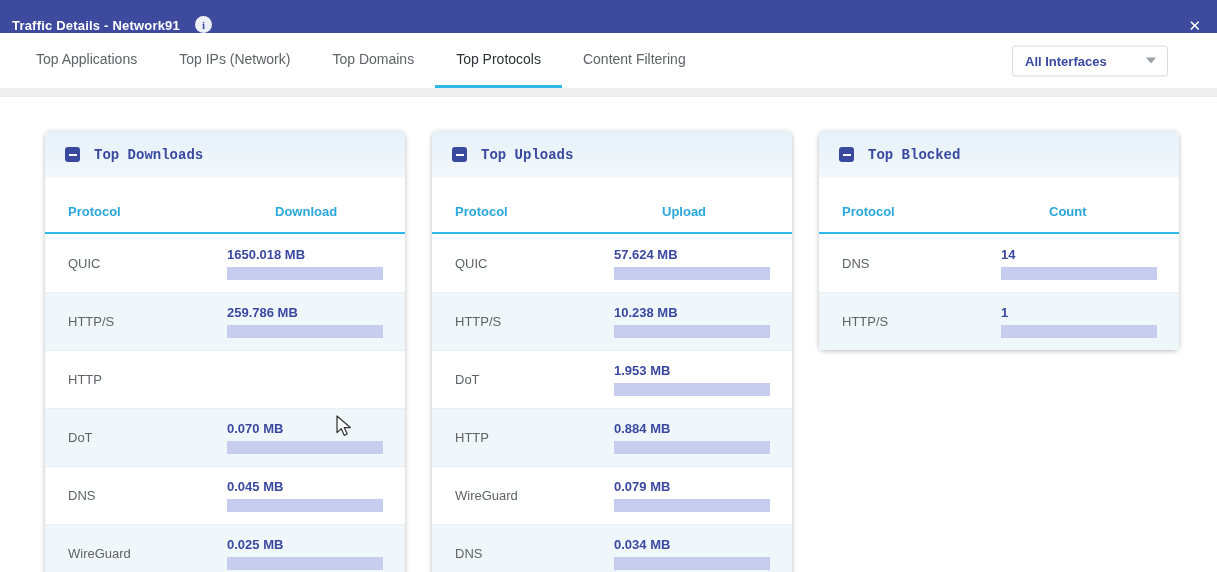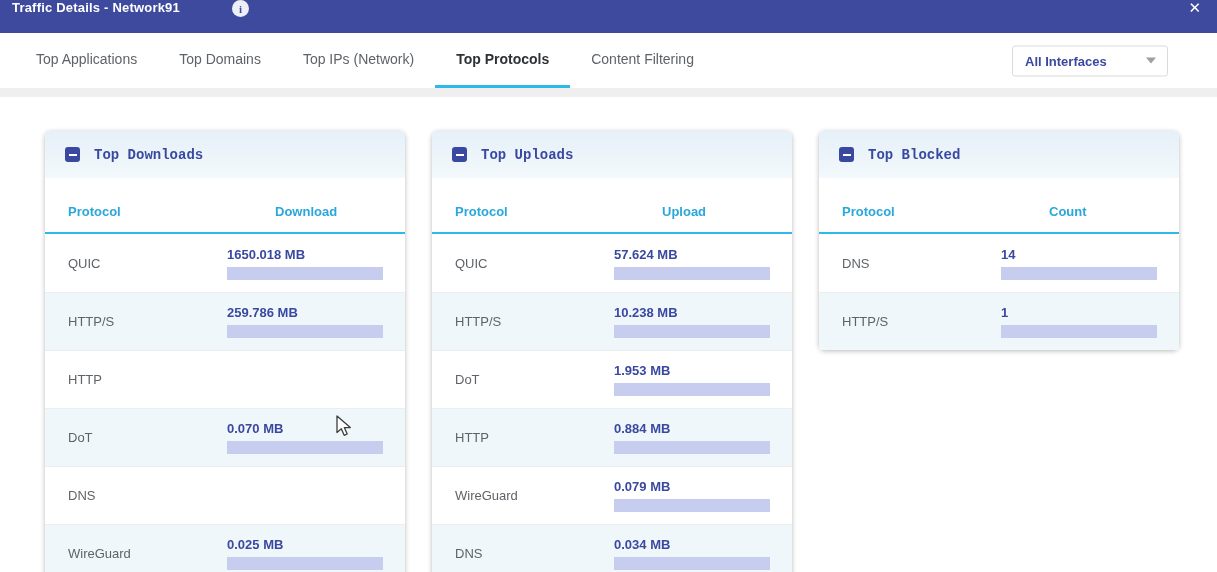--- a/index.html
+++ b/index.html
@@ -1,36 +1,36 @@
 <!DOCTYPE html>
 <html style="--titlebar-bg: #3E4A9D; --accent-indigo: #3A49A0; --accent-cyan-text: #2AA7DB; --cyan-line: #2FB9E8; --bar-fill: #747FC1; --bar-track: #C7CDEE; --row-stripe: #F0F7FB; --panel-head-bg: #E5F0F8; --tab-text: #5F6368; --tab-active-text: #2E3135;"><head>
 <meta charset="utf-8">
 <style>
   * { margin:0; padding:0; box-sizing:border-box; }
   html,body { width:1217px; height:572px; overflow:hidden; background:#fff;
     font-family:"Liberation Sans", sans-serif; }
 
   
   .titlebar { height:33px; background:var(--titlebar-bg,#3E4A9D); display:flex;
-    align-items:flex-start; padding:0 16px 0 12px;gap:37px; }
+    align-items:flex-end; padding:0 16px 0 12px; }
   .title { color:#fff; font-size:13px; font-weight:bold; letter-spacing:.2px; }
   .info { width:17px; height:17px; border-radius:50%; background:#EEF0F8;
     color:var(--titlebar-bg,#3E4A9D); font-size:11px; font-weight:bold;
     font-family:"Liberation Serif", serif; display:flex; align-items:center;
     justify-content:center; margin-left:15px; cursor:pointer; }
   .close { margin-left:auto; color:#fff; font-size:15px; cursor:pointer; line-height:1; }
 
   
   .tabbar { height:55px; display:flex; align-items:stretch; padding-left:15px;
     position:relative; background:#fff; }
   .tabs { display:flex;text-align:center; }
   .tab { display:flex; align-items:center; padding:0 21px; font-size:14px;
     color:var(--tab-text,#5F6368); border-bottom:3px solid transparent; cursor:pointer;
     white-space:nowrap; }
-  .tab.active { color:var(--tab-active-text,#2E3135); font-weight:bold;
+  .tab.active { color:var(--tab-active-text,#2E3135); font-weight:normal;
     border-bottom-color:var(--cyan-line,#2FB9E8); }
   .iface { position:absolute; right:49px; top:50%; transform:translateY(-50%);
     width:156px; height:31px; border:1px solid #D8DADE; border-radius:3px;
     background:#fff; display:flex; align-items:center; padding:0 11px 0 12px;
     color:var(--accent-indigo,#3A49A0); font-weight:bold; font-size:13px; cursor:pointer; }
   .caret { margin-left:auto; width:0; height:0; border-left:5px solid transparent;
     border-right:5px solid transparent; border-top:6px solid #9AA0A6; }
 
   .strip { height:9px; background:#EFEFEF; }
 
@@ -70,22 +70,22 @@
 
 <header class="titlebar">
   <span class="title">Traffic Details - Network91</span>
   <span class="info">i</span>
   <span class="close">✕</span>
 </header>
 
 <nav class="tabbar">
   <div class="tabs">
       <div class="tab">Top Applications</div>
+      <div class="tab">Top IPs (Network)</div>
       <div class="tab">Top Domains</div>
-      <div class="tab">Top IPs (Network)</div>
       <div class="tab active">Top Protocols</div>
       <div class="tab">Content Filtering</div>
     </div>
   <div class="iface">
     <span>All Interfaces</span>
     <span class="caret"></span>
   </div>
 </nav>
 
 <div class="strip"></div>
@@ -124,20 +124,24 @@
   <div class="row">
     <span class="c1 proto">DoT</span>
     <span class="c2 valcell">
       <span class="val">0.070 MB</span>
       <span class="bar"><span class="fill" style="width: 0.0042423%;"></span></span>
     </span>
   </div>
 
   <div class="row">
     <span class="c1 proto">DNS</span>
+    <span class="c2 valcell">
+      <span class="val">0.045 MB</span>
+      <span class="bar"><span class="fill" style="width: 0.0027272%;"></span></span>
+    </span>
   </div>
 
   <div class="row">
     <span class="c1 proto">WireGuard</span>
     <span class="c2 valcell">
       <span class="val">0.025 MB</span>
       <span class="bar"><span class="fill" style="width: 0.0015151%;"></span></span>
     </span>
   </div>
 </div>

